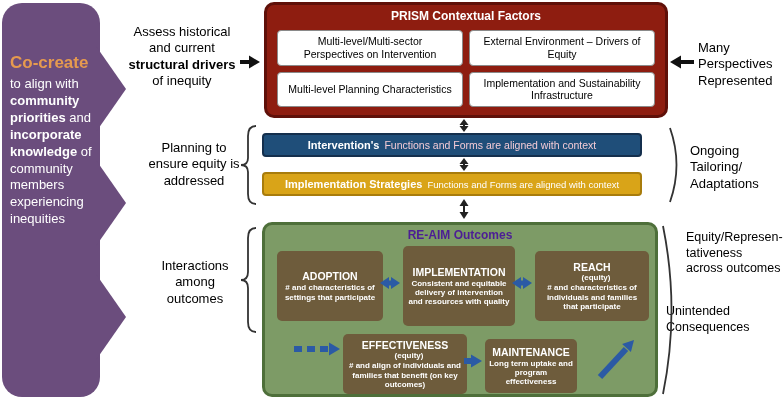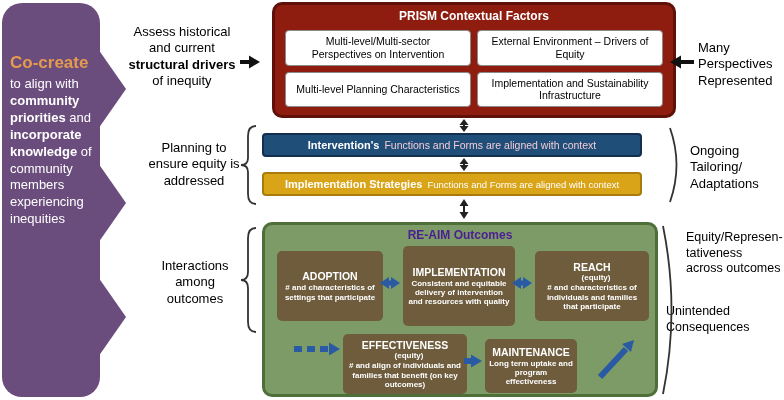--- a/index.html
+++ b/index.html
@@ -34,21 +34,21 @@
   .assess-text { left:126px; top:24px; width:112px; text-align:center; }
   .many-text { left:698px; top:40px; width:84px; text-align:left; }
   .planning-text { left:148px; top:140px; width:92px; text-align:center; }
   .ongoing-text { left:690px; top:143px; width:90px; text-align:left; }
   .interactions-text { left:150px; top:258px; width:90px; text-align:center; }
   .equity-text { left:686px; top:230px; width:96px; text-align:left; font-size:12.5px; }
   .unintended-text { left:666px; top:304px; width:96px; text-align:left; font-size:12.5px; }
 
   
   .prism-box {
-    position:absolute; left:272px; top:2px; width:404px; height:116px;
+    position:absolute; left:264px; top:2px; width:404px; height:116px;
     background:var(--maroon,#8e1d10); border:3px solid var(--maroonDark,#5f1009);
     border-radius:10px; box-sizing:border-box;
   }
   .prism-title {
     color:#fff; font-weight:bold; font-size:12px; text-align:center; margin-top:4px;
   }
   .prism-grid {
     position:absolute; left:10px; right:10px; top:25px; bottom:8px;
     display:grid; grid-template-columns:1fr 1fr; grid-template-rows:1fr 1fr; gap:6px;
   }

